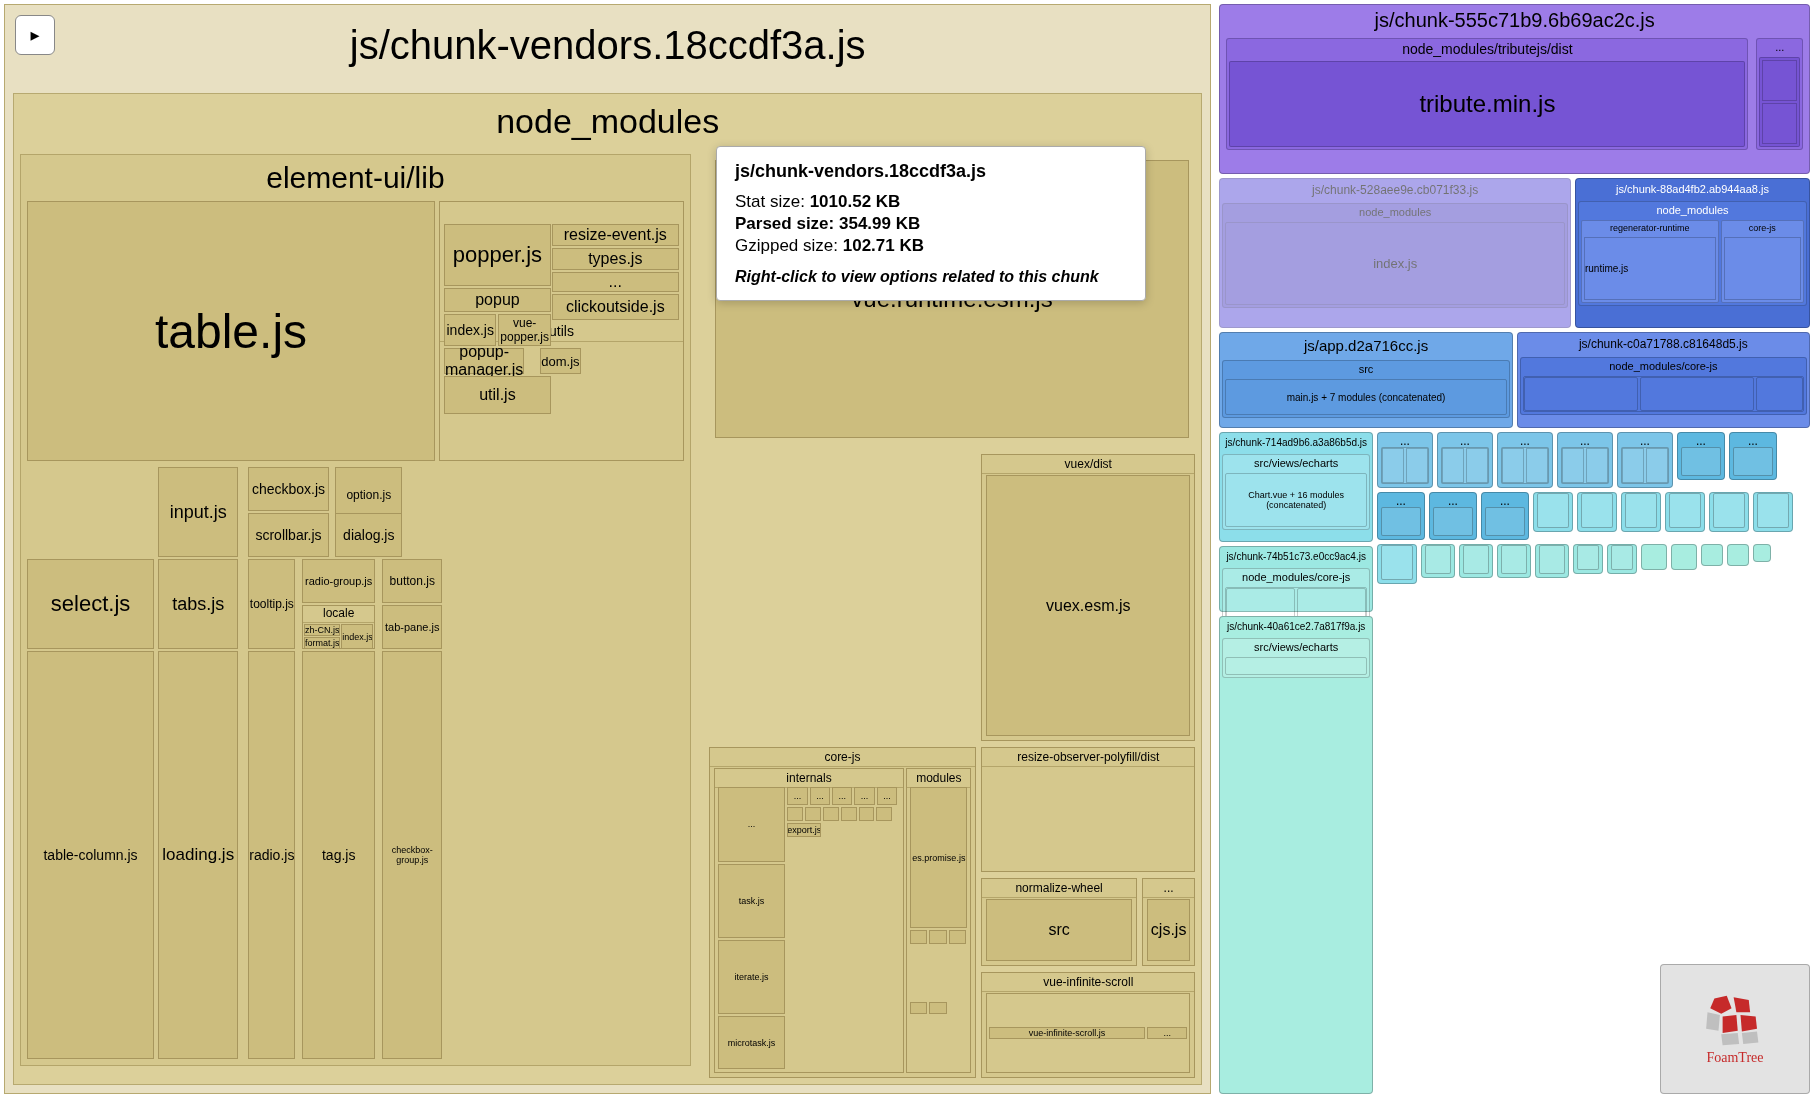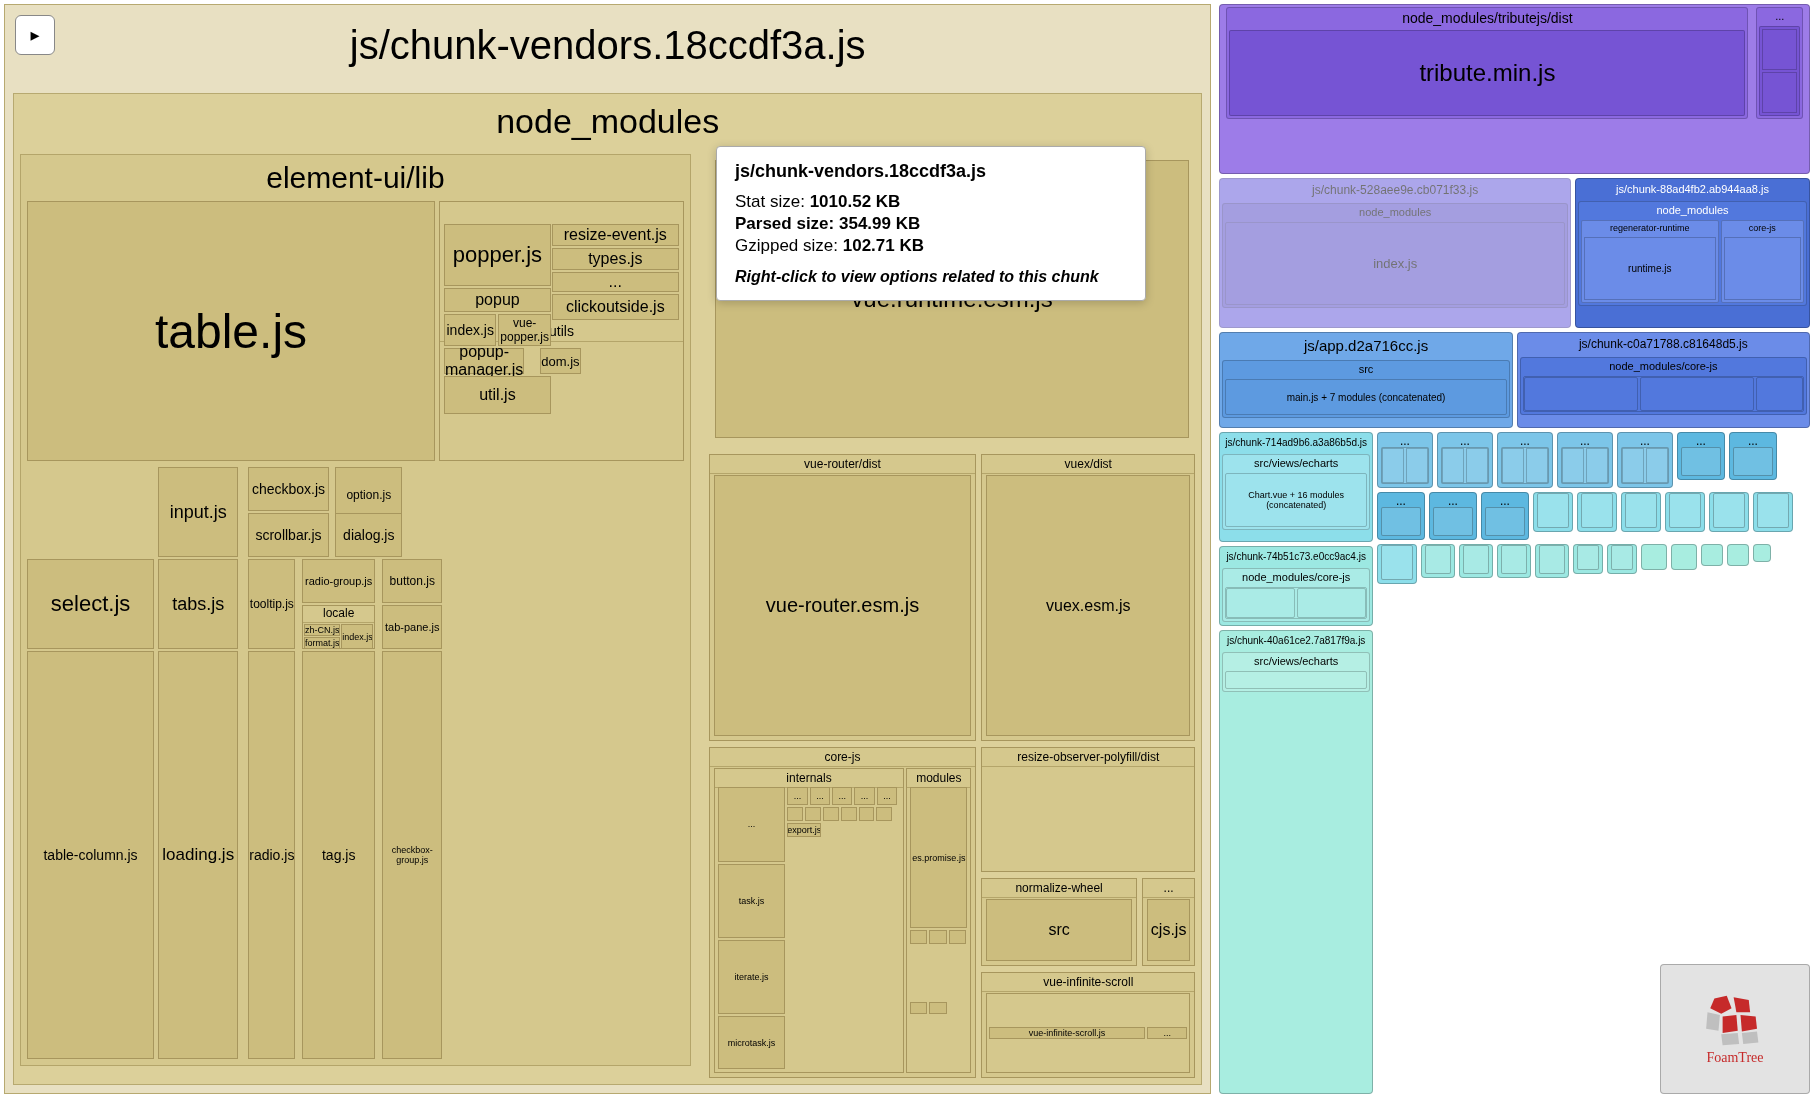--- a/index.html
+++ b/index.html
@@ -197,24 +197,20 @@
         </div>
       </div>
 
       <div class="vue-wrap">
 
         <div class="vue-inner">vue.runtime.esm.js</div>
       </div>
 
       <div class="misc-wrap">
         <div class="misc">
-          <div id="router" class="nest abs">
-            <div class="hdr">vue-router/dist</div>
-            <div class="fill" style="font-size:20px">vue-router.esm.js</div>
-          </div>
           <div id="vuex" class="nest abs">
             <div class="hdr">vuex/dist</div>
             <div class="fill">vuex.esm.js</div>
           </div>
           <div id="resize" class="nest abs">
             <div class="hdr tiny">resize-observer-polyfill/dist</div>
           </div>
           <div id="normwheel" class="nest abs">
             <div class="hdr tiny">normalize-wheel</div>
             <div class="fill tiny">src</div>
@@ -278,20 +274,21 @@
         </div>
       </div>
 
     </div>
   </div>
 </div>
 
 <div class="right">
 
   <div class="chunk purple" style="height:170px">
+    <div class="ct" style="font-size:20px">js/chunk-555c71b9.6b69ac2c.js</div>
     <div style="display:flex;height:120px;padding:0 4px 4px;gap:4px">
       <div class="sub purple2" style="flex:7">
         <div class="lbl" style="font-size:14px">node_modules/tributejs/dist</div>
         <div class="body purple3" style="display:flex;align-items:center;justify-content:center;font-size:24px">
           <span>tribute.min.js</span>
         </div>
       </div>
       <div class="sub purple2" style="flex:.6">
         <div class="lbl">...</div>
         <div class="body purple3" style="display:flex;flex-direction:column;gap:2px;padding:2px">
@@ -312,21 +309,21 @@
         </div>
       </div>
     </div>
     <div class="chunk blue3" style="flex:1">
       <div class="ct" style="font-size:11px;color:#fff">js/chunk-88ad4fb2.ab944aa8.js</div>
       <div class="sub blue2" style="height:105px">
         <div class="lbl" style="color:#fff">node_modules</div>
         <div class="body half" style="background:transparent;border:none;margin:2px">
           <div class="blue" style="display:flex;flex-direction:column">
             <div class="lbl" style="font-size:9px">regenerator-runtime</div>
-            <div style="flex:1;border:1px solid rgba(0,0,0,.2);margin:2px;display:flex;align-items:center;justify-content:center;font-size:10px">
+            <div style="flex:1;border:1px solid rgba(0,0,0,.2);margin:2px;display:flex;align-items:center;justify-content:flex-start;font-size:10px">
               <span>runtime.js</span>
             </div>
           </div>
           <div class="blue" style="flex:.6;display:flex;flex-direction:column">
             <div class="lbl" style="font-size:9px">core-js</div>
             <div style="flex:1;border:1px solid rgba(0,0,0,.2);margin:2px"></div>
           </div>
         </div>
       </div>
     </div>
@@ -360,21 +357,21 @@
     <div style="width:26%;display:flex;flex-direction:column;gap:4px">
       <div class="chunk teal" style="height:110px">
         <div class="ct" style="font-size:10px">js/chunk-714ad9b6.a3a86b5d.js</div>
         <div class="sub" style="height:76px;background:rgba(255,255,255,.15)">
           <div class="lbl">src/views/echarts</div>
           <div class="body" style="display:flex;align-items:center;justify-content:center;font-size:9px;text-align:center;padding:2px">
             <span>Chart.vue + 16 modules (concatenated)</span>
           </div>
         </div>
       </div>
-      <div class="chunk aqua" style="height:80px">
+      <div class="chunk aqua" style="height:66px">
         <div class="ct" style="font-size:10px">js/chunk-74b51c73.e0cc9ac4.js</div>
         <div class="sub" style="height:54px;background:rgba(255,255,255,.15)">
           <div class="lbl">node_modules/core-js</div>
           <div class="body half">
               <div></div>
               <div></div>
             </div>
         </div>
       </div>
       <div class="chunk aqua2" style="flex:1">

